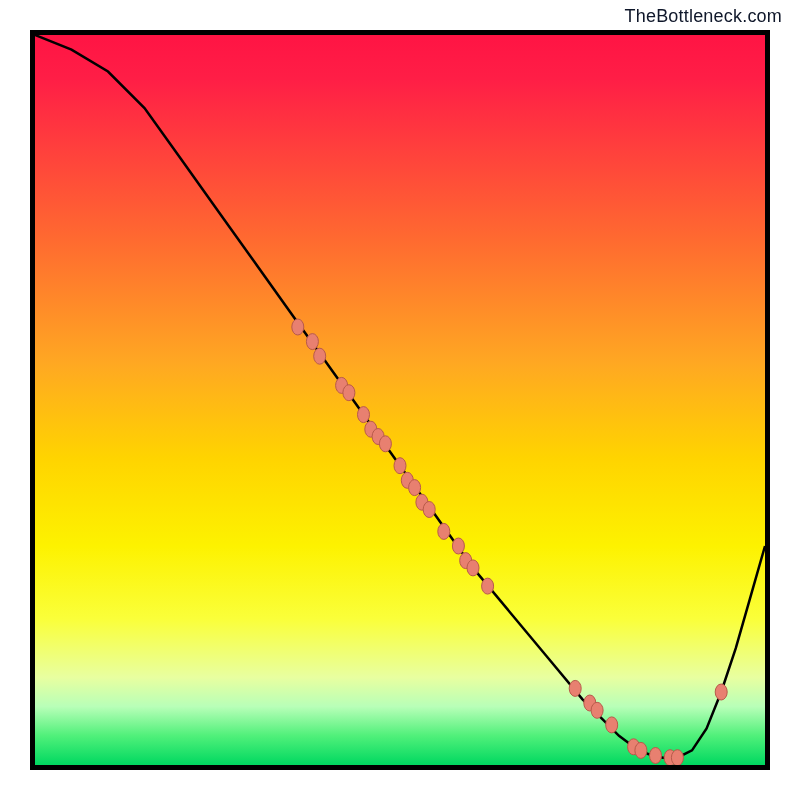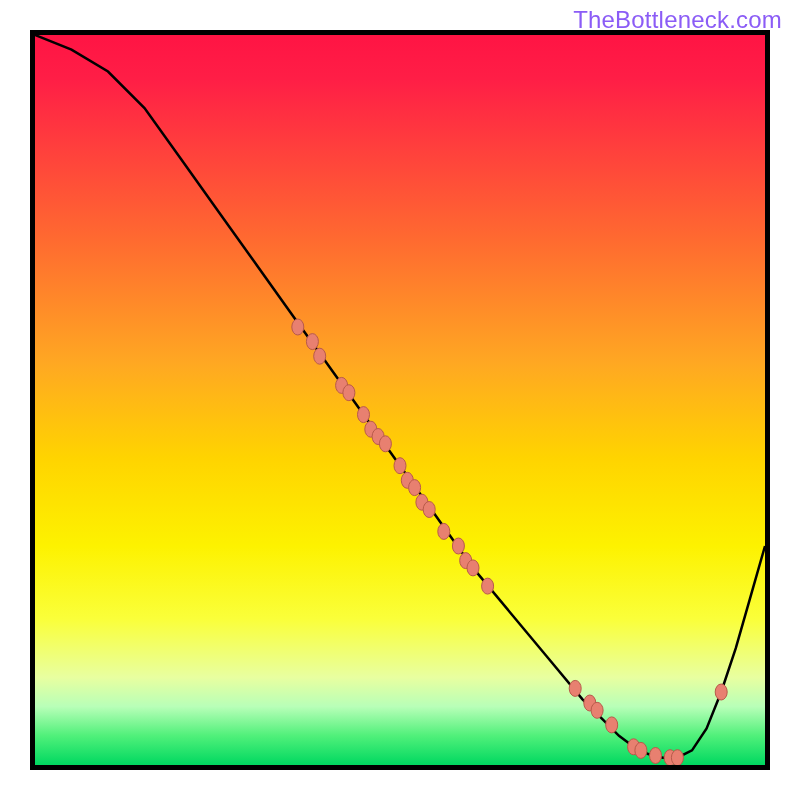--- a/index.html
+++ b/index.html
@@ -61,23 +61,23 @@
   }
   .dot {
     fill: #e88070;
     stroke: #b85a4a;
     stroke-width: 1;
   }
   .watermark {
     position: absolute;
     top: 6px;
     right: 18px;
-    font-size: 24px;
+    font-size: 18px;
     font-weight: 500;
-    color: #8b5cf6;
+    color: #0f172a;
     letter-spacing: 0.2px;
   }
 </style>
 </head>
 <body>
 
 <div class="chart-wrap">
 
   <div class="watermark">TheBottleneck.com</div>
 

